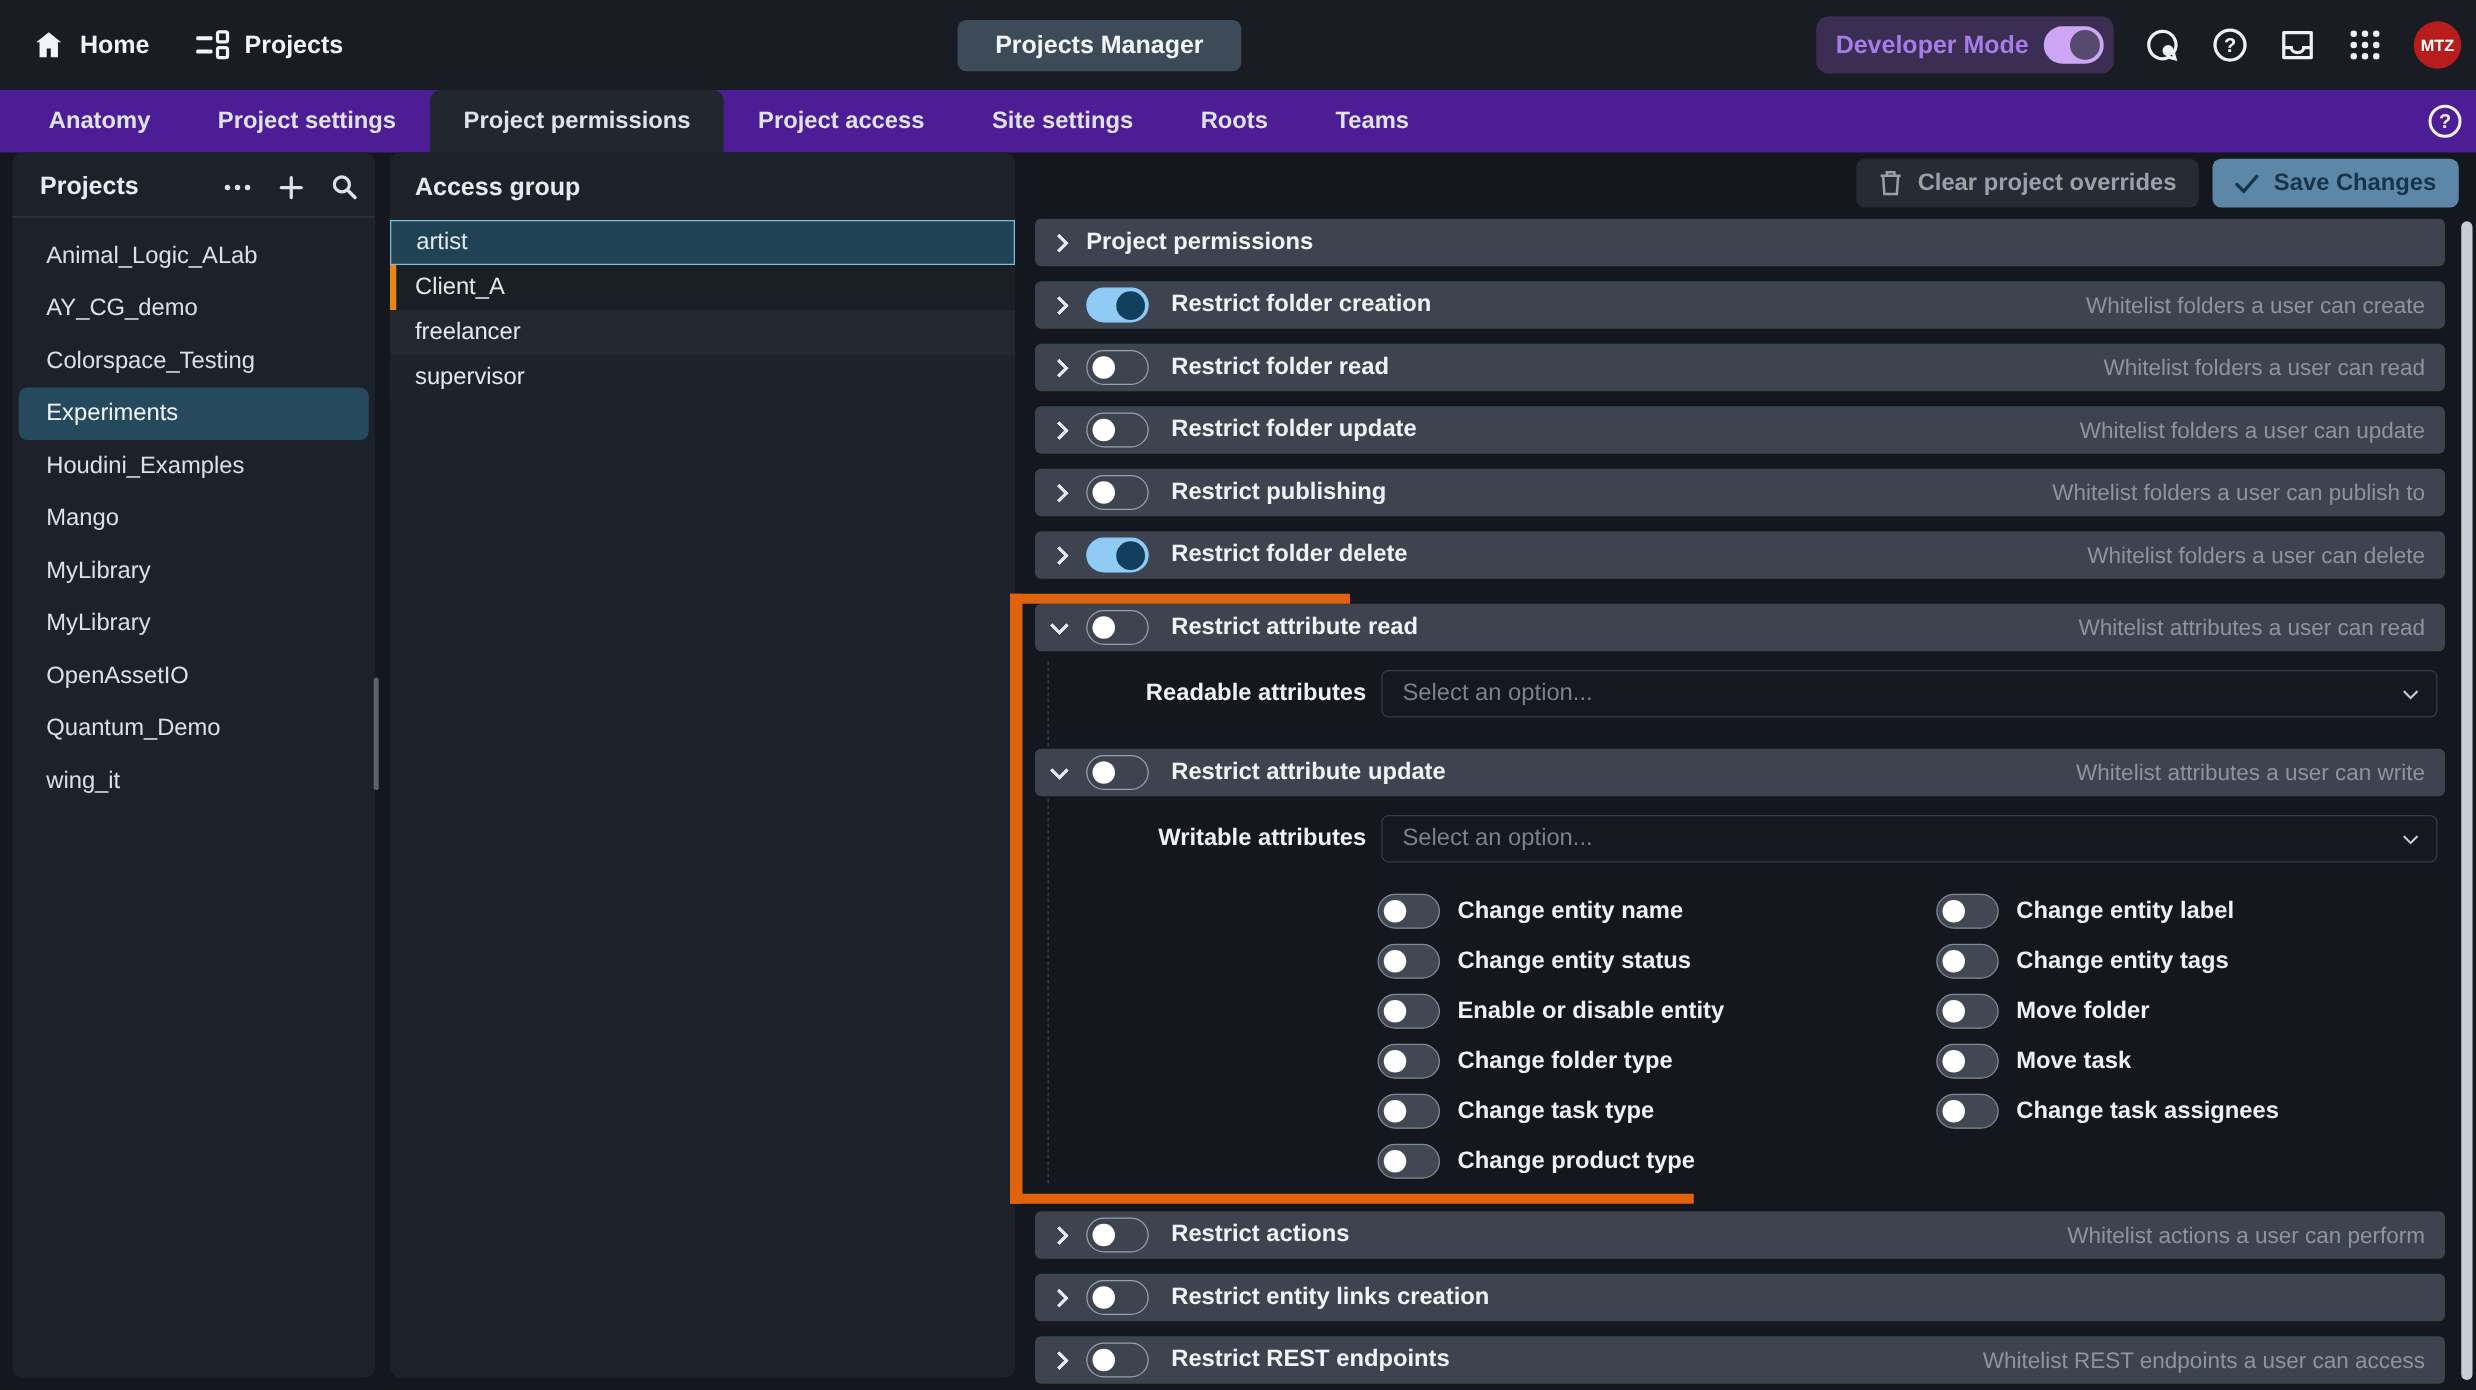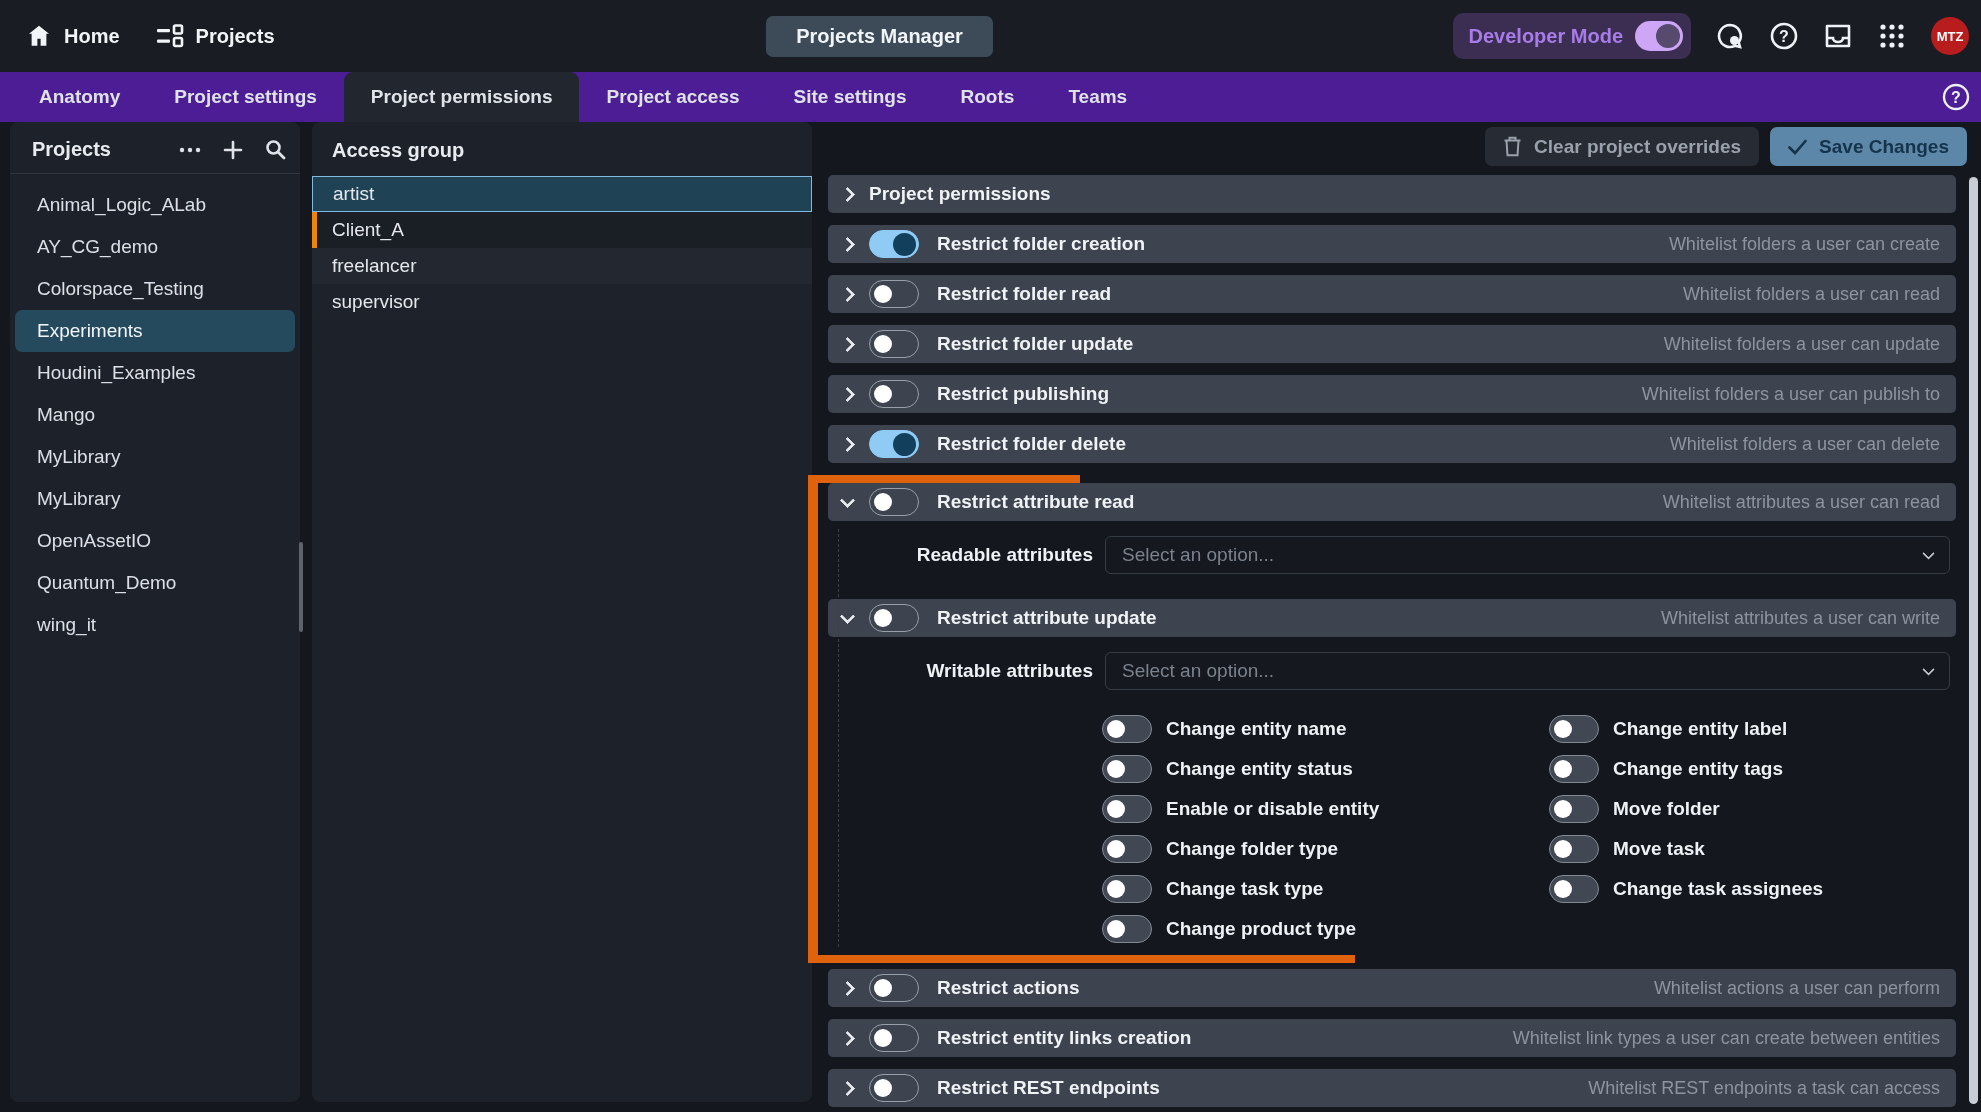--- a/index.html
+++ b/index.html
@@ -476,28 +476,27 @@
         <span class="plabel">Restrict actions</span>
         <span class="pdesc">Whitelist actions a user can perform</span>
       </div>
 
       <div class="prow">
         <span class="chev right"></span>
         <span class="switch">
             <span class="knob"></span>
           </span>
         <span class="plabel">Restrict entity links creation</span>
-        <span class="pdesc">Whitelist link types a user can create between entities</span>
       </div>
 
       <div class="prow">
         <span class="chev right"></span>
         <span class="switch">
             <span class="knob"></span>
           </span>
         <span class="plabel">Restrict REST endpoints</span>
-        <span class="pdesc">Whitelist REST endpoints a task can access</span>
+        <span class="pdesc">Whitelist REST endpoints a user can access</span>
       </div>
     </div>
 
     <div class="sb-thumb"></div>
   </main>
 </div>
 
 </body></html>

